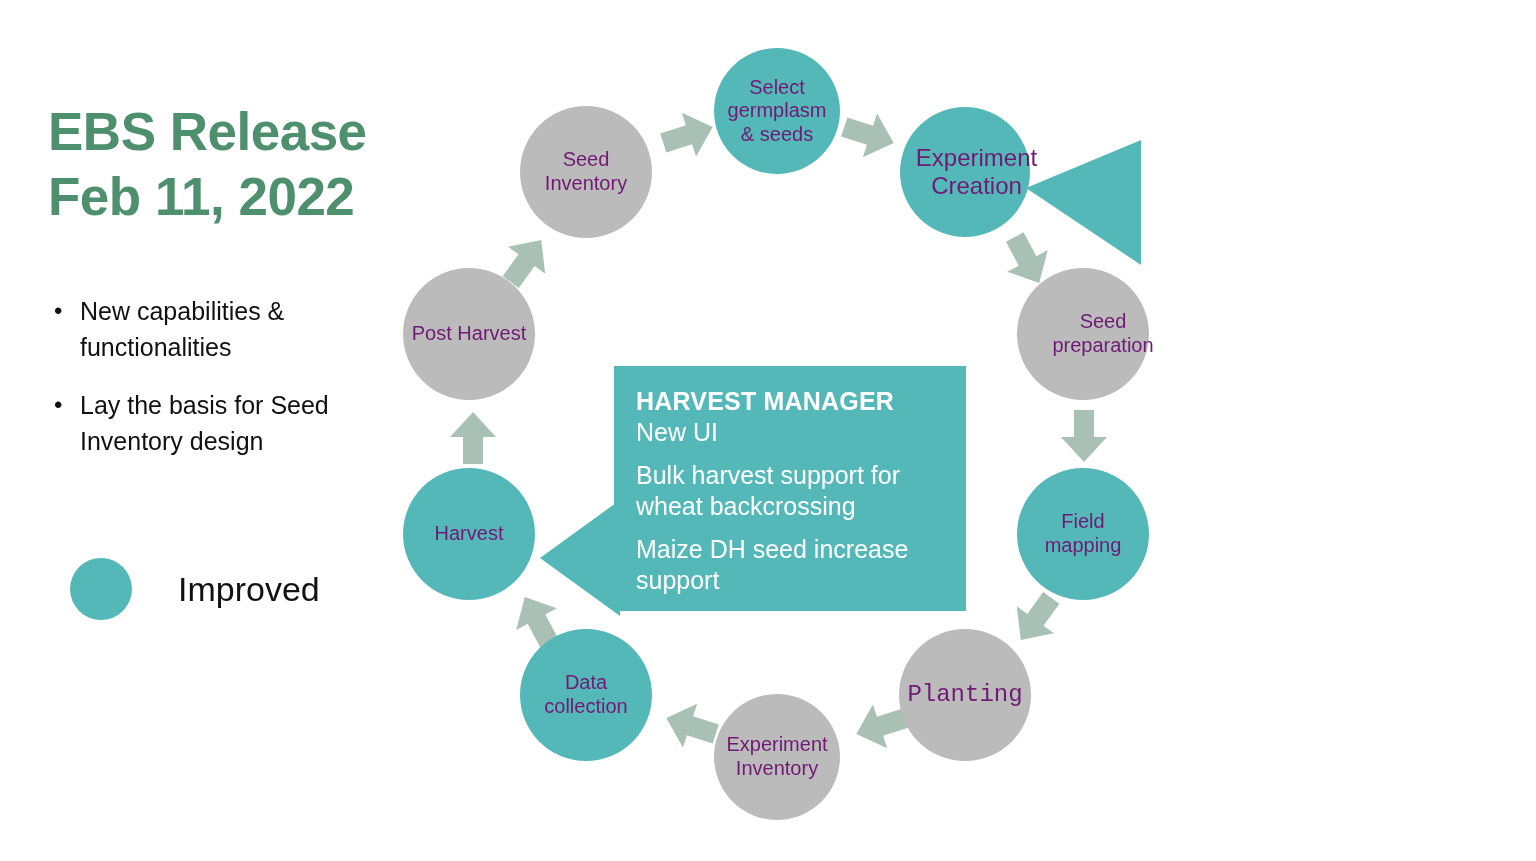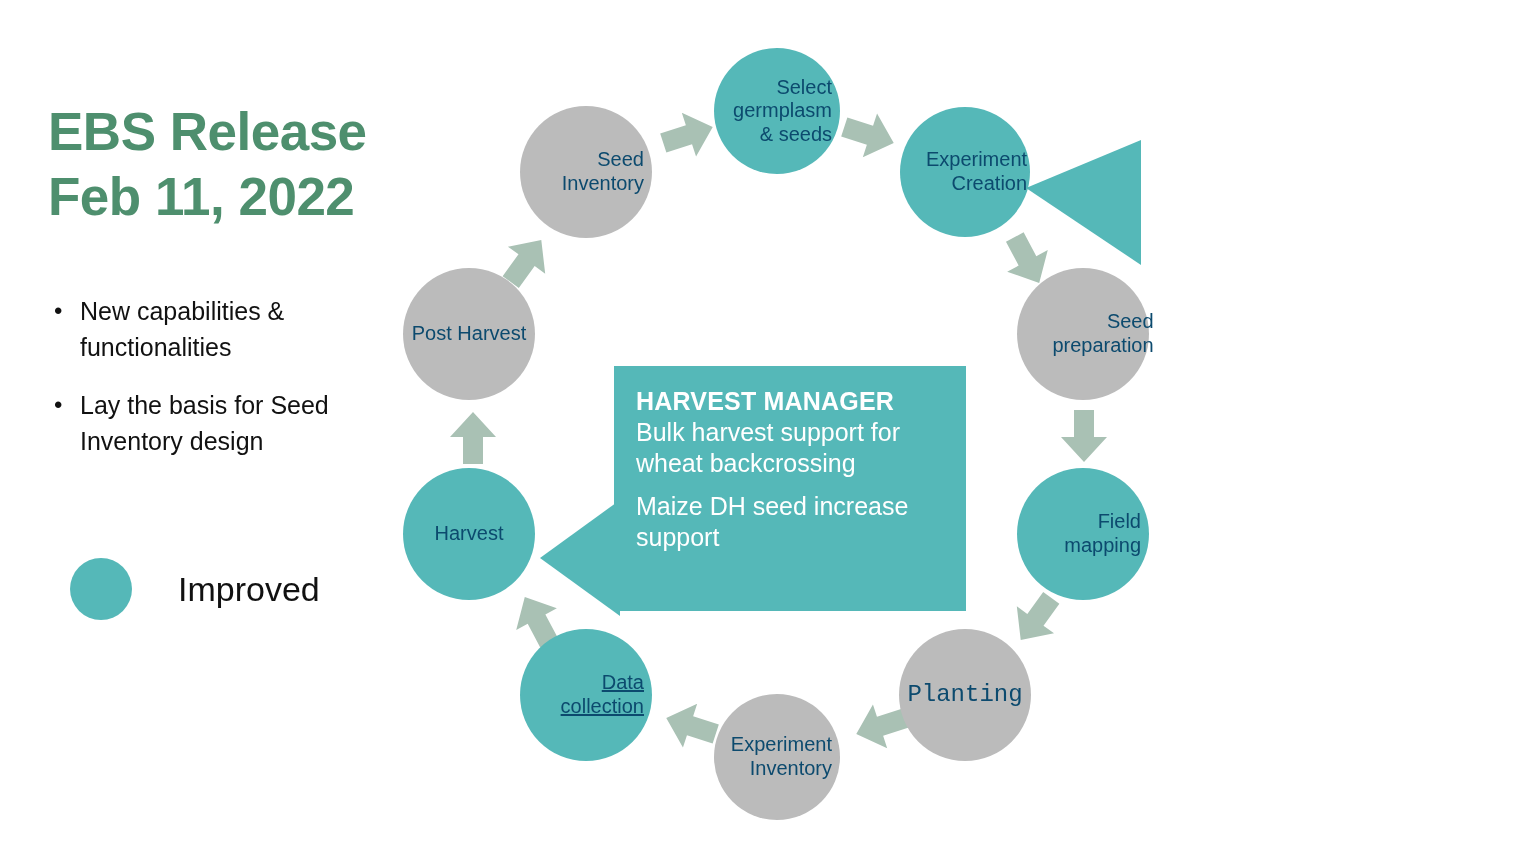--- a/index.html
+++ b/index.html
@@ -36,21 +36,21 @@
   #legend{position:absolute;left:70px;top:558px;display:flex;align-items:center;}
   #legend .swatch{
     width:62px;height:62px;border-radius:50%;background:#55b8b8;
   }
   #legend .ltext{margin-left:46px;font-size:34px;color:#111;}
 
   
   .node{
     position:absolute;border-radius:50%;
     display:flex;align-items:center;justify-content:center;
-    text-align:right;color:#0c4a6e;
+    text-align:center;color:#701a75;
     box-sizing:border-box;
   }
   .node .nlabel{
     padding:0 8px;line-height:1.18;
     display:block;
   }
   .node.gray{background:#bbbbbb;}
   .node.teal{background:#55b8b8;}
 
   
@@ -168,35 +168,35 @@
     </div>
 
   <div id="node-layer">
       <div class="node gray" style="left: 520px; top: 106px; width: 132px; height: 132px; background: rgb(187, 187, 187);">
         <span class="nlabel" style="font-size: 20px;">Seed Inventory</span>
       </div>
       <div class="node teal" style="left: 714px; top: 48px; width: 126px; height: 126px; background: rgb(85, 184, 184);">
         <span class="nlabel" style="font-size: 20px;">Select germplasm &amp; seeds</span>
       </div>
       <div class="node teal" style="left: 900px; top: 107px; width: 130px; height: 130px; background: rgb(85, 184, 184);">
-        <span class="nlabel" style="font-size: 20px; padding-left: 31px;">Experiment Creation</span>
+        <span class="nlabel" style="font-size: 24px; padding-left: 31px;">Experiment Creation</span>
       </div>
       <div class="node gray" style="left: 1017px; top: 268px; width: 132px; height: 132px; background: rgb(187, 187, 187);">
         <span class="nlabel" style="font-size: 20px; margin-left: 40px;">Seed preparation</span>
       </div>
       <div class="node teal" style="left: 1017px; top: 468px; width: 132px; height: 132px; background: rgb(85, 184, 184);">
         <span class="nlabel" style="font-size: 20px;">Field mapping</span>
       </div>
       <div class="node gray" style="left: 899px; top: 629px; width: 132px; height: 132px; background: rgb(187, 187, 187);">
         <span class="nlabel" style="font-size: 24px; font-family: Liberation Mono, monospace;">Planting</span>
       </div>
       <div class="node gray" style="left: 714px; top: 694px; width: 126px; height: 126px; background: rgb(187, 187, 187);">
         <span class="nlabel" style="font-size: 20px;">Experiment Inventory</span>
       </div>
-      <div class="node teal" style="left: 520px; top: 629px; width: 132px; height: 132px; background: rgb(85, 184, 184); text-decoration: underline;">
+      <div class="node teal" style="left: 520px; top: 629px; width: 132px; height: 132px; background: rgb(85, 184, 184);">
         <span class="nlabel" style="font-size: 20px;">Data collection</span>
       </div>
       <div class="node teal" style="left: 403px; top: 468px; width: 132px; height: 132px; background: rgb(85, 184, 184);">
         <span class="nlabel" style="font-size: 20px;">Harvest</span>
       </div>
       <div class="node gray" style="left: 403px; top: 268px; width: 132px; height: 132px; background: rgb(187, 187, 187);">
         <span class="nlabel" style="font-size: 20px;">Post Harvest</span>
       </div>
     </div>
 
@@ -206,17 +206,18 @@
     </svg>
   </div>
 
   <div id="callout-harvest-tail" class="callout-tail">
     <svg width="80" height="116" viewBox="0 0 80 116">
       <polygon points="0,58 80,0 80,116" fill="#55b8b8"></polygon>
     </svg>
   </div>
   <div id="callout-harvest" class="callout">
     <span class="chead">HARVEST MANAGER</span>
+    <span class="cline">New UI</span>
     <span class="cline">Bulk harvest support for wheat backcrossing</span>
     <span class="cline">Maize DH seed increase support</span>
   </div>
 
 </div>
 
 </body></html>

